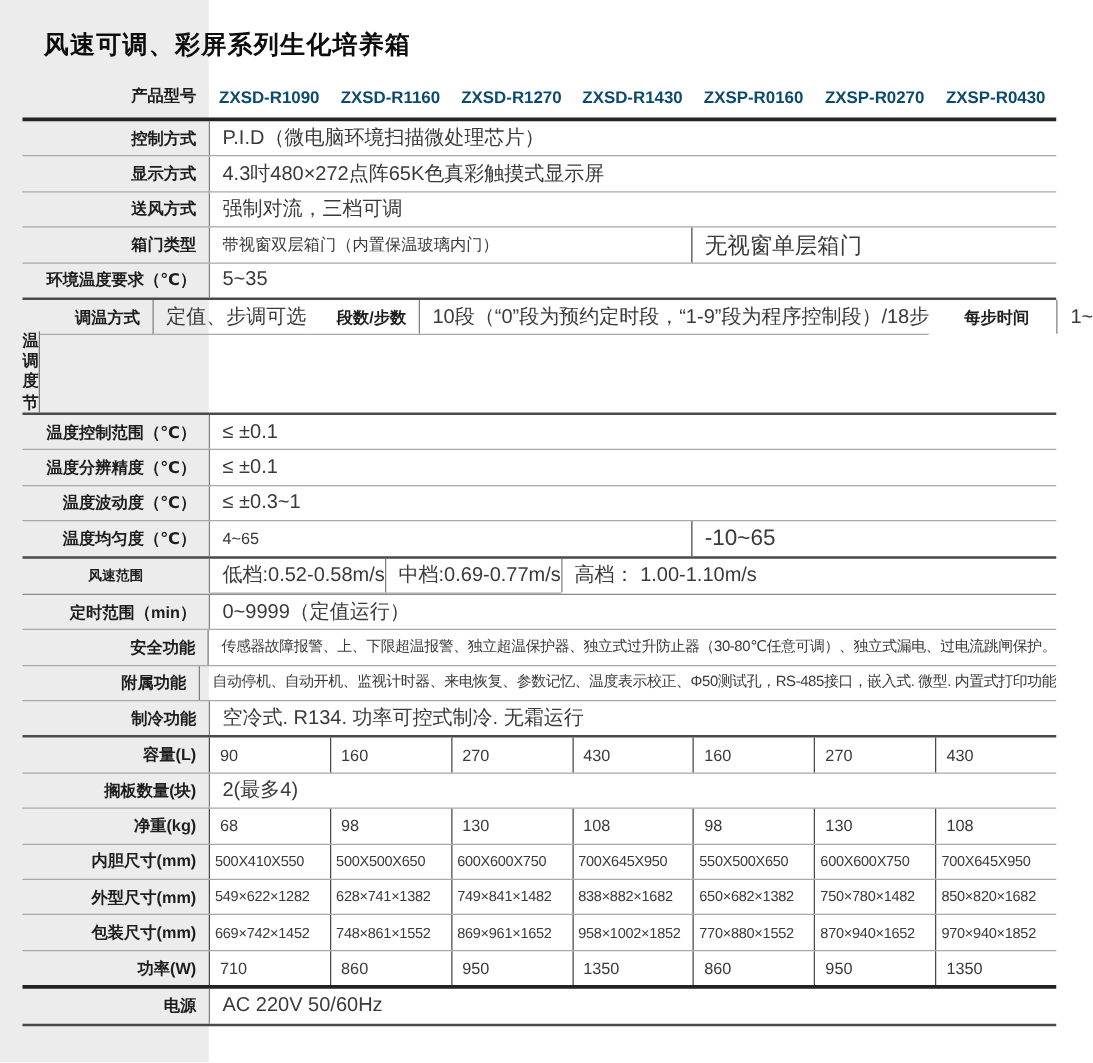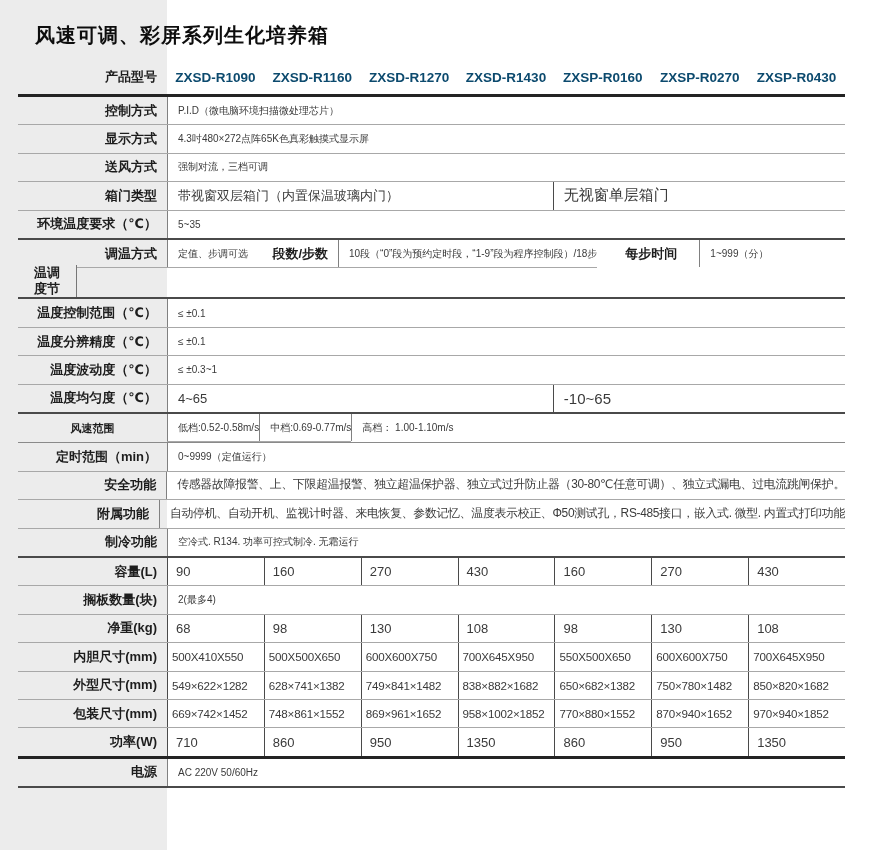--- a/index.html
+++ b/index.html
@@ -14,28 +14,28 @@
                font-weight:bold;font-size:13px;color:#1d1d1d;}
   .thead-models{flex:1;display:flex;}
   .model{flex:1;text-align:center;font-weight:bold;font-size:13.5px;color:#0c4a6e;white-space:nowrap;}
   
   .r{display:flex;height:27.4px;border-bottom:1px solid #a8a8a8;align-items:stretch;}
   .b2{border-bottom:2px solid #4a4a4a;}
   .b3{border-bottom:3px solid #232323;}
   .lbl{width:149px;box-sizing:border-box;padding-right:10px;display:flex;align-items:center;
        justify-content:flex-end;font-weight:bold;font-size:13px;color:#1d1d1d;white-space:nowrap;}
   .val{flex:1;border-left:1px solid #808080;display:flex;align-items:center;
-       padding-left:10px;font-size:10px;color:#3a3a3a;box-sizing:border-box;white-space:nowrap;}
+       padding-left:10px;font-size:16px;color:#3a3a3a;box-sizing:border-box;white-space:nowrap;}
   .val.small{font-size:11.9px;letter-spacing:-0.3px;}
   
   .split{flex:1;display:flex;}
   .sp-l{flex:4;border-left:1px solid #808080;display:flex;align-items:center;padding-left:10px;
         font-size:13px;color:#3a3a3a;box-sizing:border-box;white-space:nowrap;}
   .sp-r{flex:3;border-left:1px solid #4a4a4a;display:flex;align-items:center;padding-left:10px;
-        font-size:15px;color:#3a3a3a;box-sizing:border-box;white-space:nowrap;}
+        font-size:18px;color:#3a3a3a;box-sizing:border-box;white-space:nowrap;}
   
   .grp{display:flex;border-bottom:2px solid #4a4a4a;align-items:stretch;}
   .grp-lbl{width:59px;box-sizing:border-box;border-right:1px solid #777;display:flex;flex-direction:column;
            align-items:center;justify-content:center;font-weight:bold;font-size:13px;color:#1d1d1d;line-height:1.25;margin-top:25px;}
   .grp-body{flex:1;display:flex;flex-direction:row;}
   .gsub{display:flex;height:27.4px;border-bottom:1px solid #a8a8a8;align-items:stretch;}
   .gsub:last-child{border-bottom:none;gap:12px;}
   .sub-lbl{width:90px;box-sizing:border-box;padding-right:10px;display:flex;align-items:center;
            justify-content:flex-end;font-weight:bold;font-size:13px;color:#1d1d1d;white-space:nowrap;}
   

